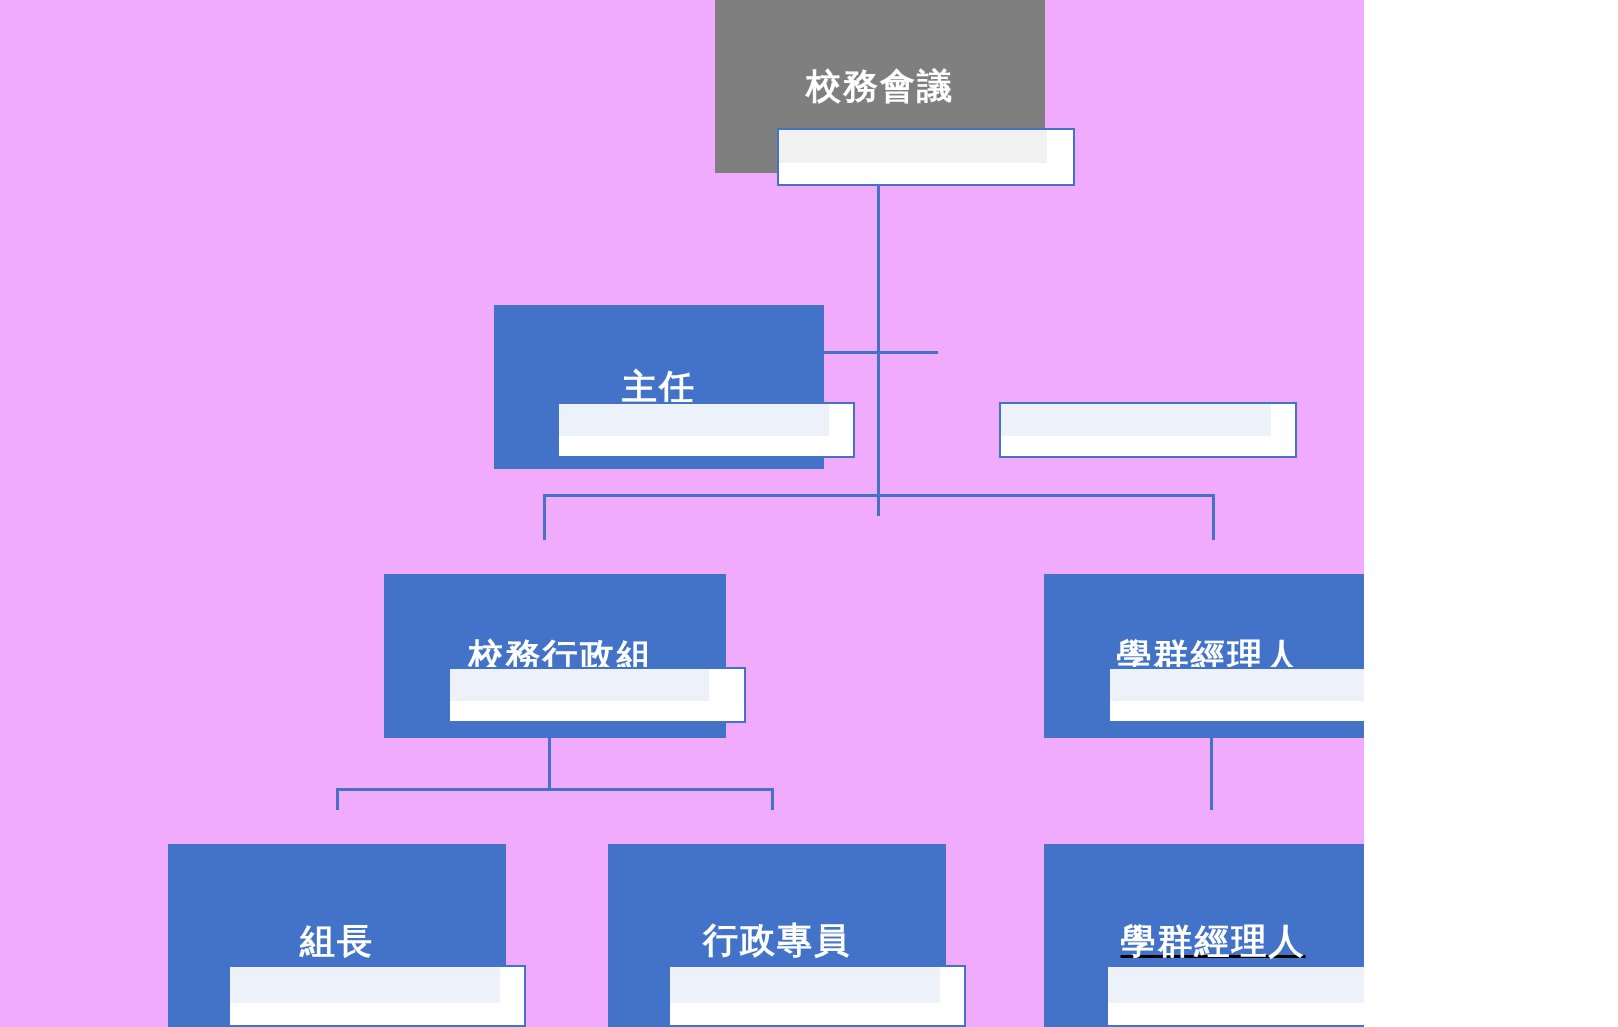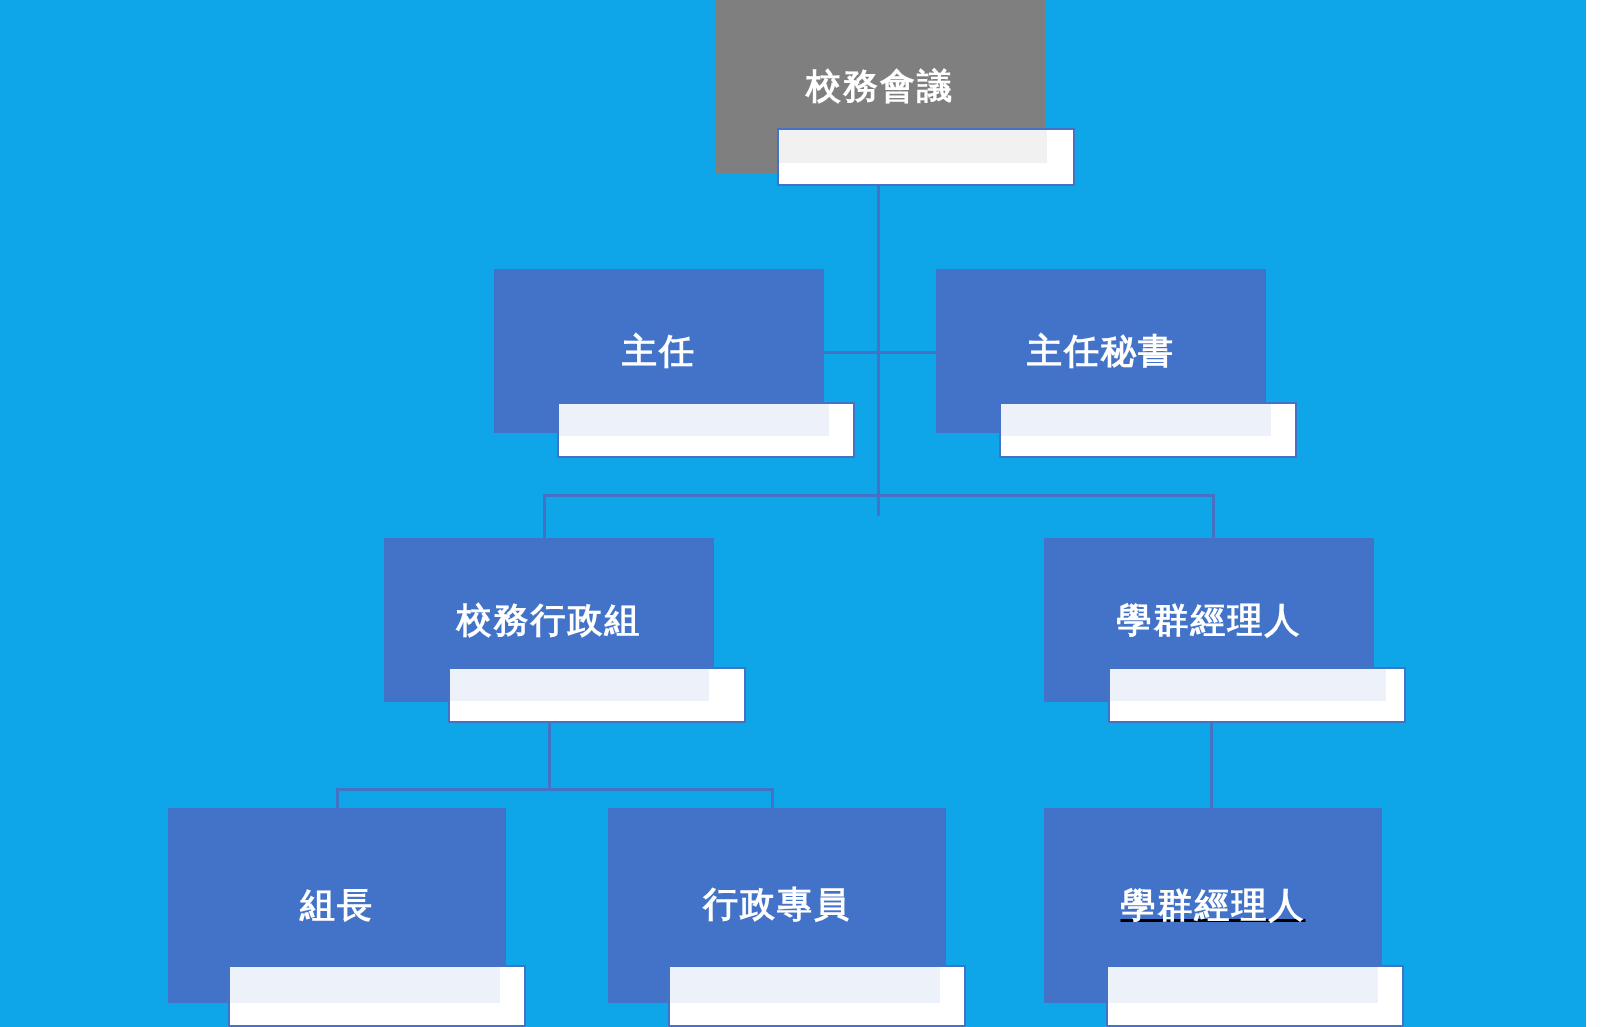--- a/index.html
+++ b/index.html
@@ -5,23 +5,23 @@
   html, body {
     margin: 0;
     padding: 0;
     background: #ffffff;
   }
   body {
     font-family: "Liberation Sans", "DejaVu Sans", sans-serif;
   }
   #chart-canvas {
     position: relative;
-    width: 1586px;
+    width: 1364px;
     height: 1027px;
-    background: #0ea5e9;
+    background: #f0abfc;
     overflow: hidden;
   }
 
   
   .conn {
     position: absolute;
     background: #4472C4;
     z-index: 1;
   }
   .conn.v { width: 3px; }
@@ -38,21 +38,21 @@
   .node .node-label {
     color: #ffffff;
     font-size: 35px;
     font-weight: 700;
     letter-spacing: 2px;
     line-height: 1.1;
     white-space: nowrap;
     text-align: center;
     user-select: none;
   }
-  .node.accent-blue { background: #4273C8; }
+  .node.accent-blue { background: #4273C8; margin-top: 36px; }
   .node.accent-gray { background: #7F7F7F; }
 
   
   .overlay {
     position: absolute;
     z-index: 4;
     border: 2px solid #4472C4;
     background: #ffffff;
     box-sizing: border-box;
   }
@@ -94,28 +94,25 @@
     <div class="overlay-fill" style="width:91%;"></div>
   </div>
 
   <div class="node accent-blue" style="left:494px; top:269px; width:330px; height:164px;">
     <span class="node-label">主任</span>
   </div>
   <div class="overlay" style="left:557px; top:402px; width:298px; height:56px;">
     <div class="overlay-fill" style="width:92%;"></div>
   </div>
 
-  <div class="node accent-blue" style="left:936px; top:269px; width:330px; height:164px;">
-    <span class="node-label">主任秘書</span>
-  </div>
   <div class="overlay" style="left:999px; top:402px; width:298px; height:56px;">
     <div class="overlay-fill" style="width:92%;"></div>
   </div>
 
-  <div class="node accent-blue" style="left:384px; top:538px; width:330px; height:164px;">
+  <div class="node accent-blue" style="left:384px; top:538px; width:330px; height:164px;padding-left:12px;">
     <span class="node-label">校務行政組</span>
   </div>
   <div class="overlay" style="left:448px; top:667px; width:298px; height:56px;">
     <div class="overlay-fill" style="width:88%;"></div>
   </div>
 
   <div class="node accent-blue" style="left:1044px; top:538px; width:330px; height:164px;">
     <span class="node-label">學群經理人</span>
   </div>
   <div class="overlay" style="left:1108px; top:667px; width:298px; height:56px;">

